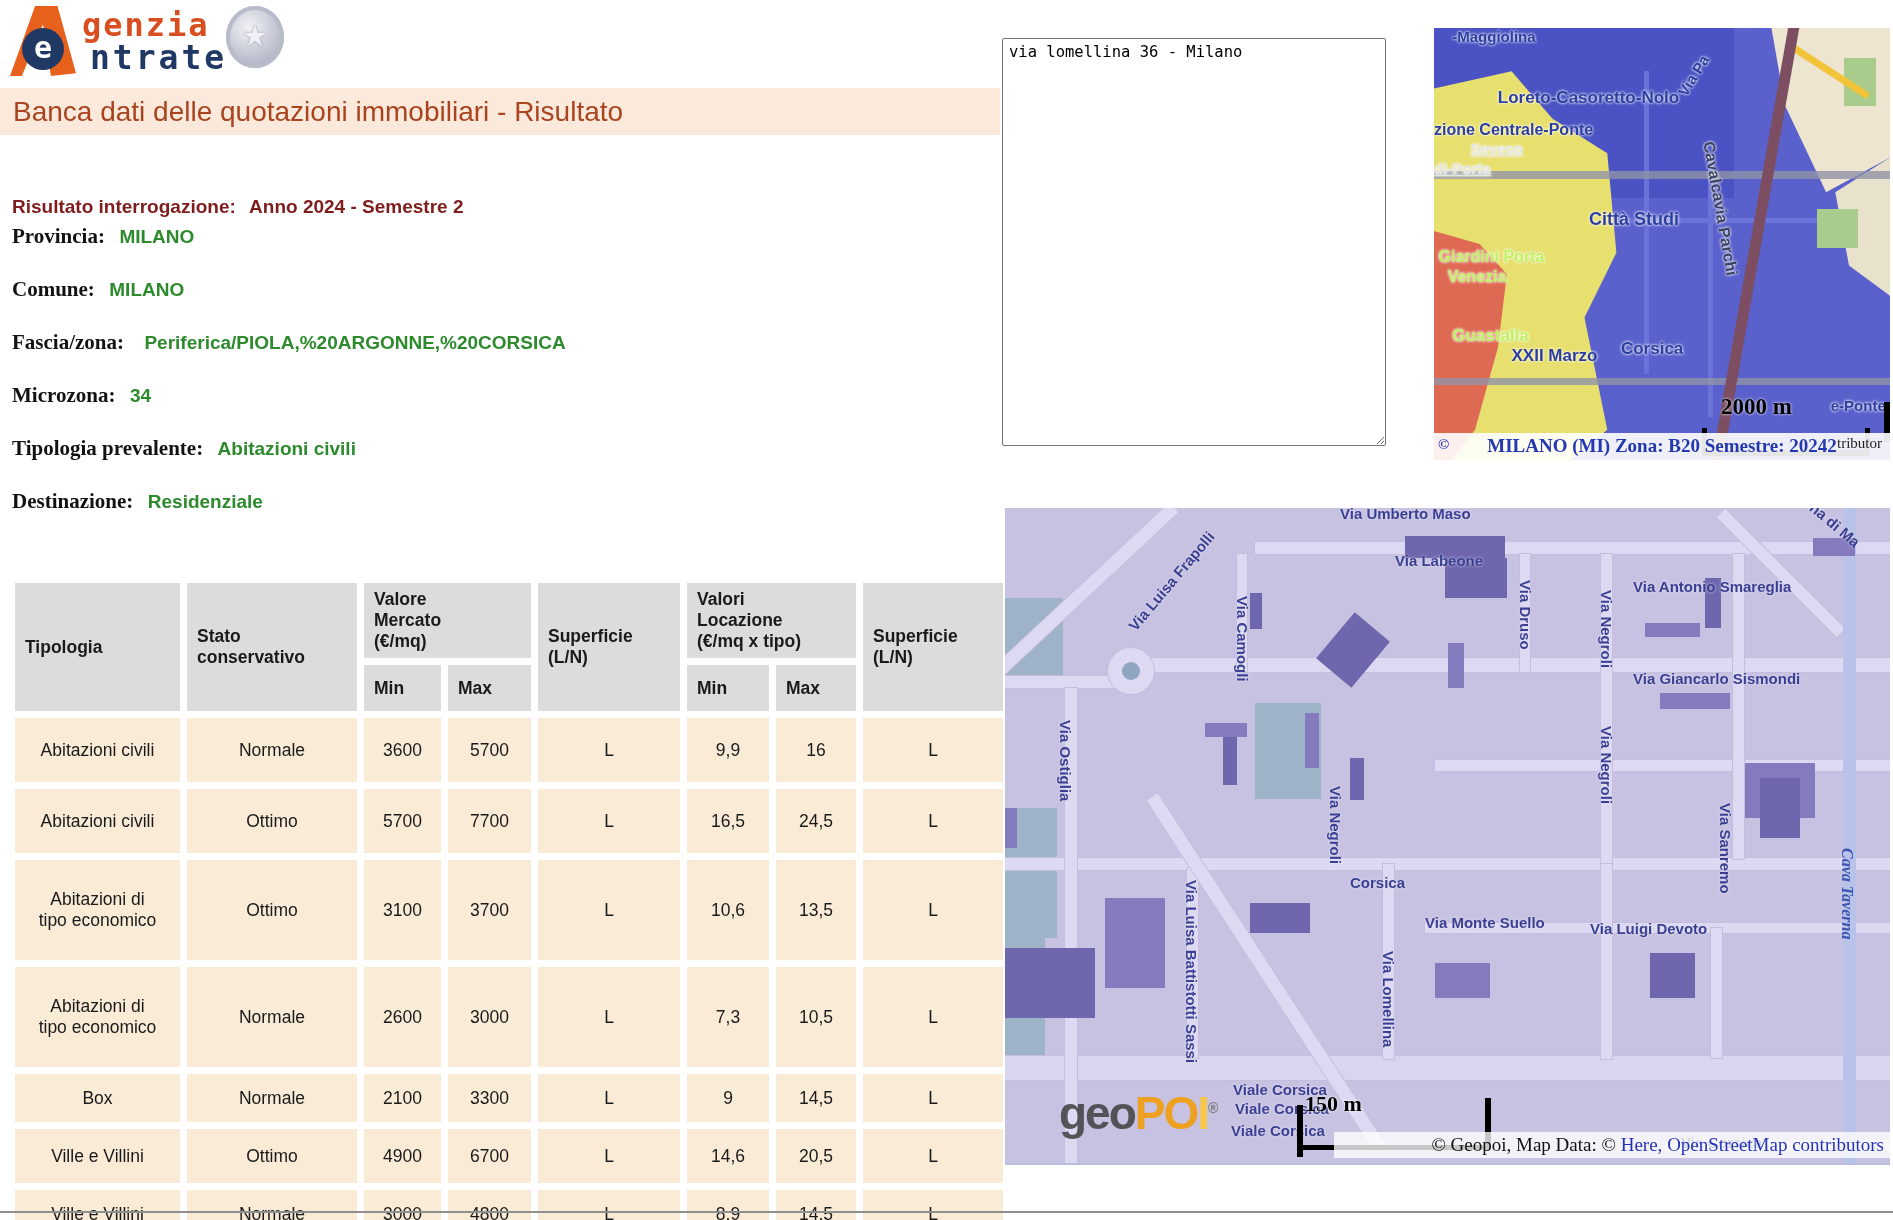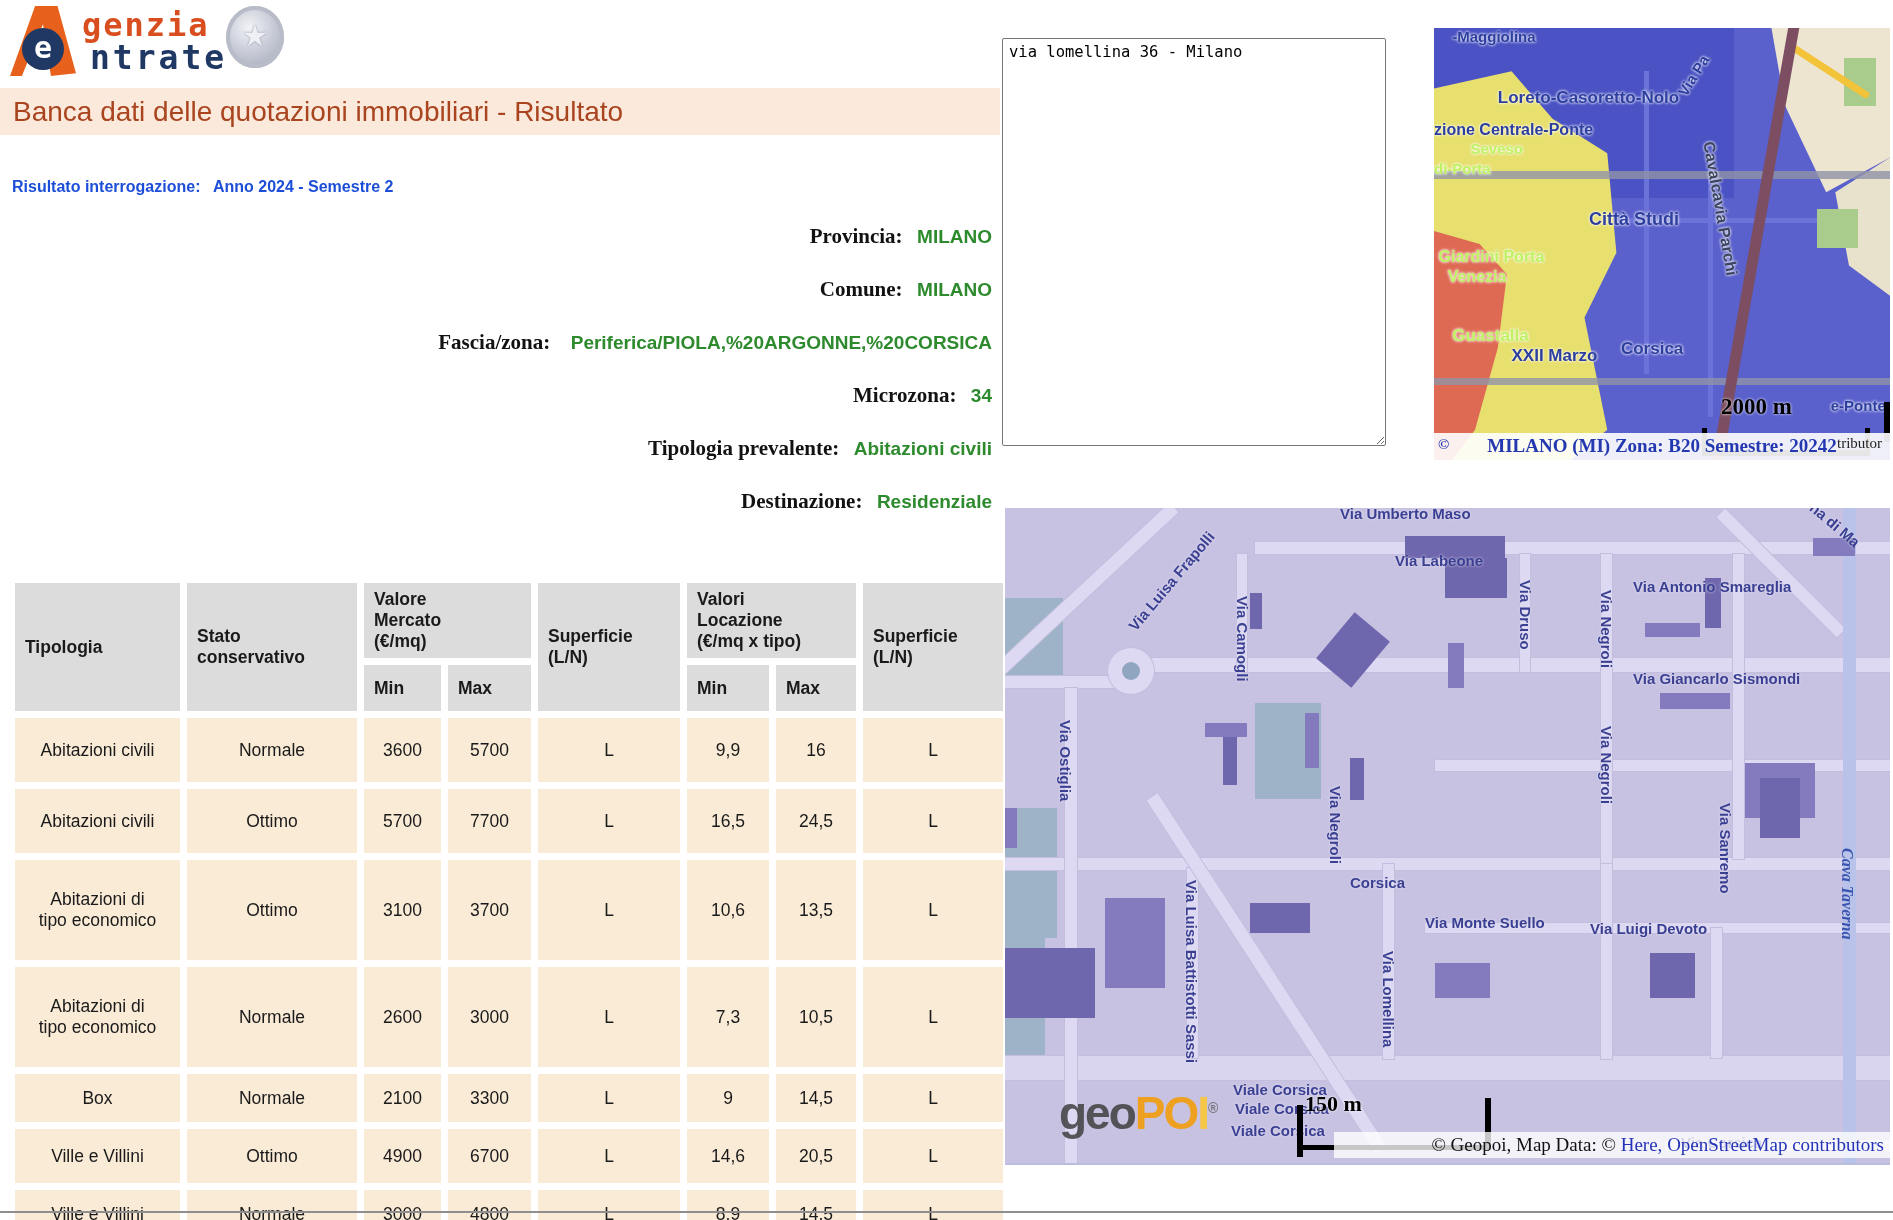--- a/index.html
+++ b/index.html
@@ -21,24 +21,24 @@
   .emblem{position:absolute;left:216px;top:2px;width:58px;height:62px;border-radius:50%;
           background:radial-gradient(circle at 40% 35%,#f2f3f7 0%,#c9ccd8 45%,#9ba0b0 100%);
           box-shadow:inset 0 0 0 4px #b8bcc9;text-align:center;line-height:60px;
           font-size:30px;color:#eef0f6;text-shadow:0 0 2px #7e8494;}
 
   
   .banner{position:absolute;left:0;top:88px;width:1000px;height:47px;background:#FBE9DC;
           color:#A9441F;font-size:28px;line-height:47px;padding-left:13px;box-sizing:border-box;}
 
   
-  .result-line{position:absolute;left:12px;top:178px;font-size:16px;color:#1d4ed8;}
+  .result-line{position:absolute;left:12px;top:196px;font-size:19px;color:#7f1d1d;}
   .result-line .lab{font-weight:800;}
   .result-line .val{font-weight:700;margin-left:8px;}
-  .fields{position:absolute;left:12px;top:224px;width:980px;text-align:right;}
+  .fields{position:absolute;left:12px;top:224px;width:980px;}
   .field{height:31px;margin-bottom:22px;white-space:nowrap;}
   .field .flab{font-family:"Liberation Serif",serif;font-weight:bold;font-size:21px;color:#121212;}
   .field .fval{font-weight:bold;font-size:19px;color:#2D8A2D;margin-left:10px;}
 
   
   table.quotes{position:absolute;left:8px;top:576px;border-collapse:separate;border-spacing:7px;}
   table.quotes th{background:#DCDCDC;font-weight:bold;font-size:17.5px;color:#1a1a1a;
                   text-align:left;vertical-align:middle;padding:6px 10px;white-space:pre-line;}
   table.quotes td{background:#FAEBD7;font-size:17.5px;color:#1a1a1a;text-align:center;
                   vertical-align:middle;padding:4px 6px;}
@@ -52,21 +52,21 @@
 
   
   .addr{position:absolute;left:1002px;top:38px;width:384px;height:408px;box-sizing:border-box;
         border:1px solid #767676;border-radius:2px;resize:both;
         font-family:"DejaVu Sans Mono",monospace;font-size:15.5px;padding:4px 6px;color:#000;}
 
   
   .map{position:absolute;overflow:hidden;}
   .mlabel{position:absolute;font-weight:bold;color:#2C3E9E;white-space:nowrap;
           text-shadow:0 0 3px rgba(255,255,255,.85),0 0 3px rgba(255,255,255,.85);}
-  .olive{color:#bef264;}
+  .olive{color:#e5e5e5;text-decoration:underline;}
   .redlab{color:#bef264;}
   .vert{writing-mode:vertical-rl;}
 
   
   #map-small{left:1434px;top:28px;width:456px;height:432px;background:#5A60CC;}
   .ms-blue2{position:absolute;left:0;top:0;width:300px;height:170px;background:#4A52C4;}
   .ms-road{position:absolute;background:#9093A8;opacity:.8;}
   .ms-blueroad{position:absolute;background:#6B72D8;}
   .ms-yellow{position:absolute;left:0;top:0;width:100%;height:100%;background:#E7DF6E;
      clip-path:polygon(0 14%,17% 10%,26% 21%,38% 29%,40% 52%,33% 67%,38% 93%,30% 100%,0 100%);}

